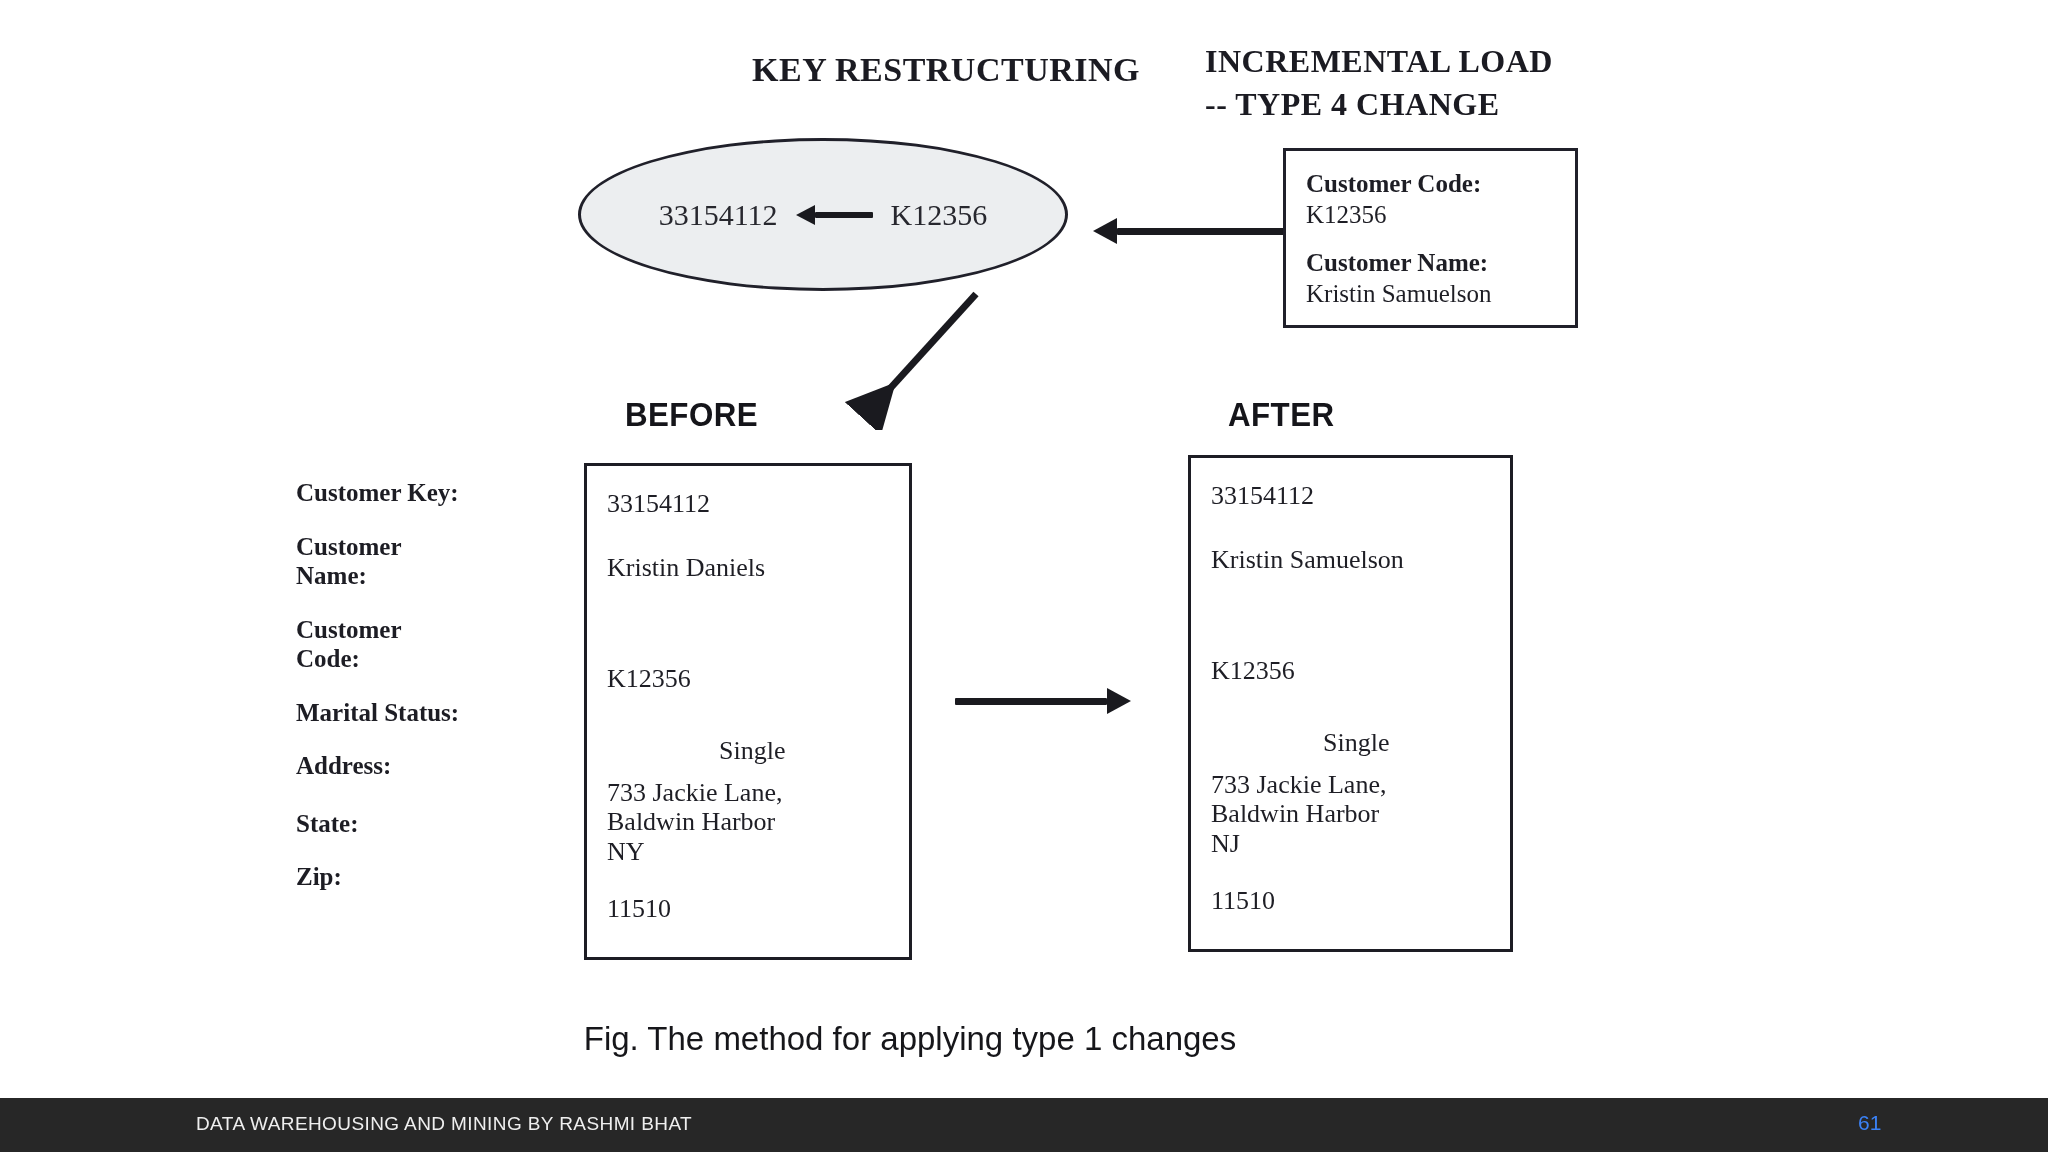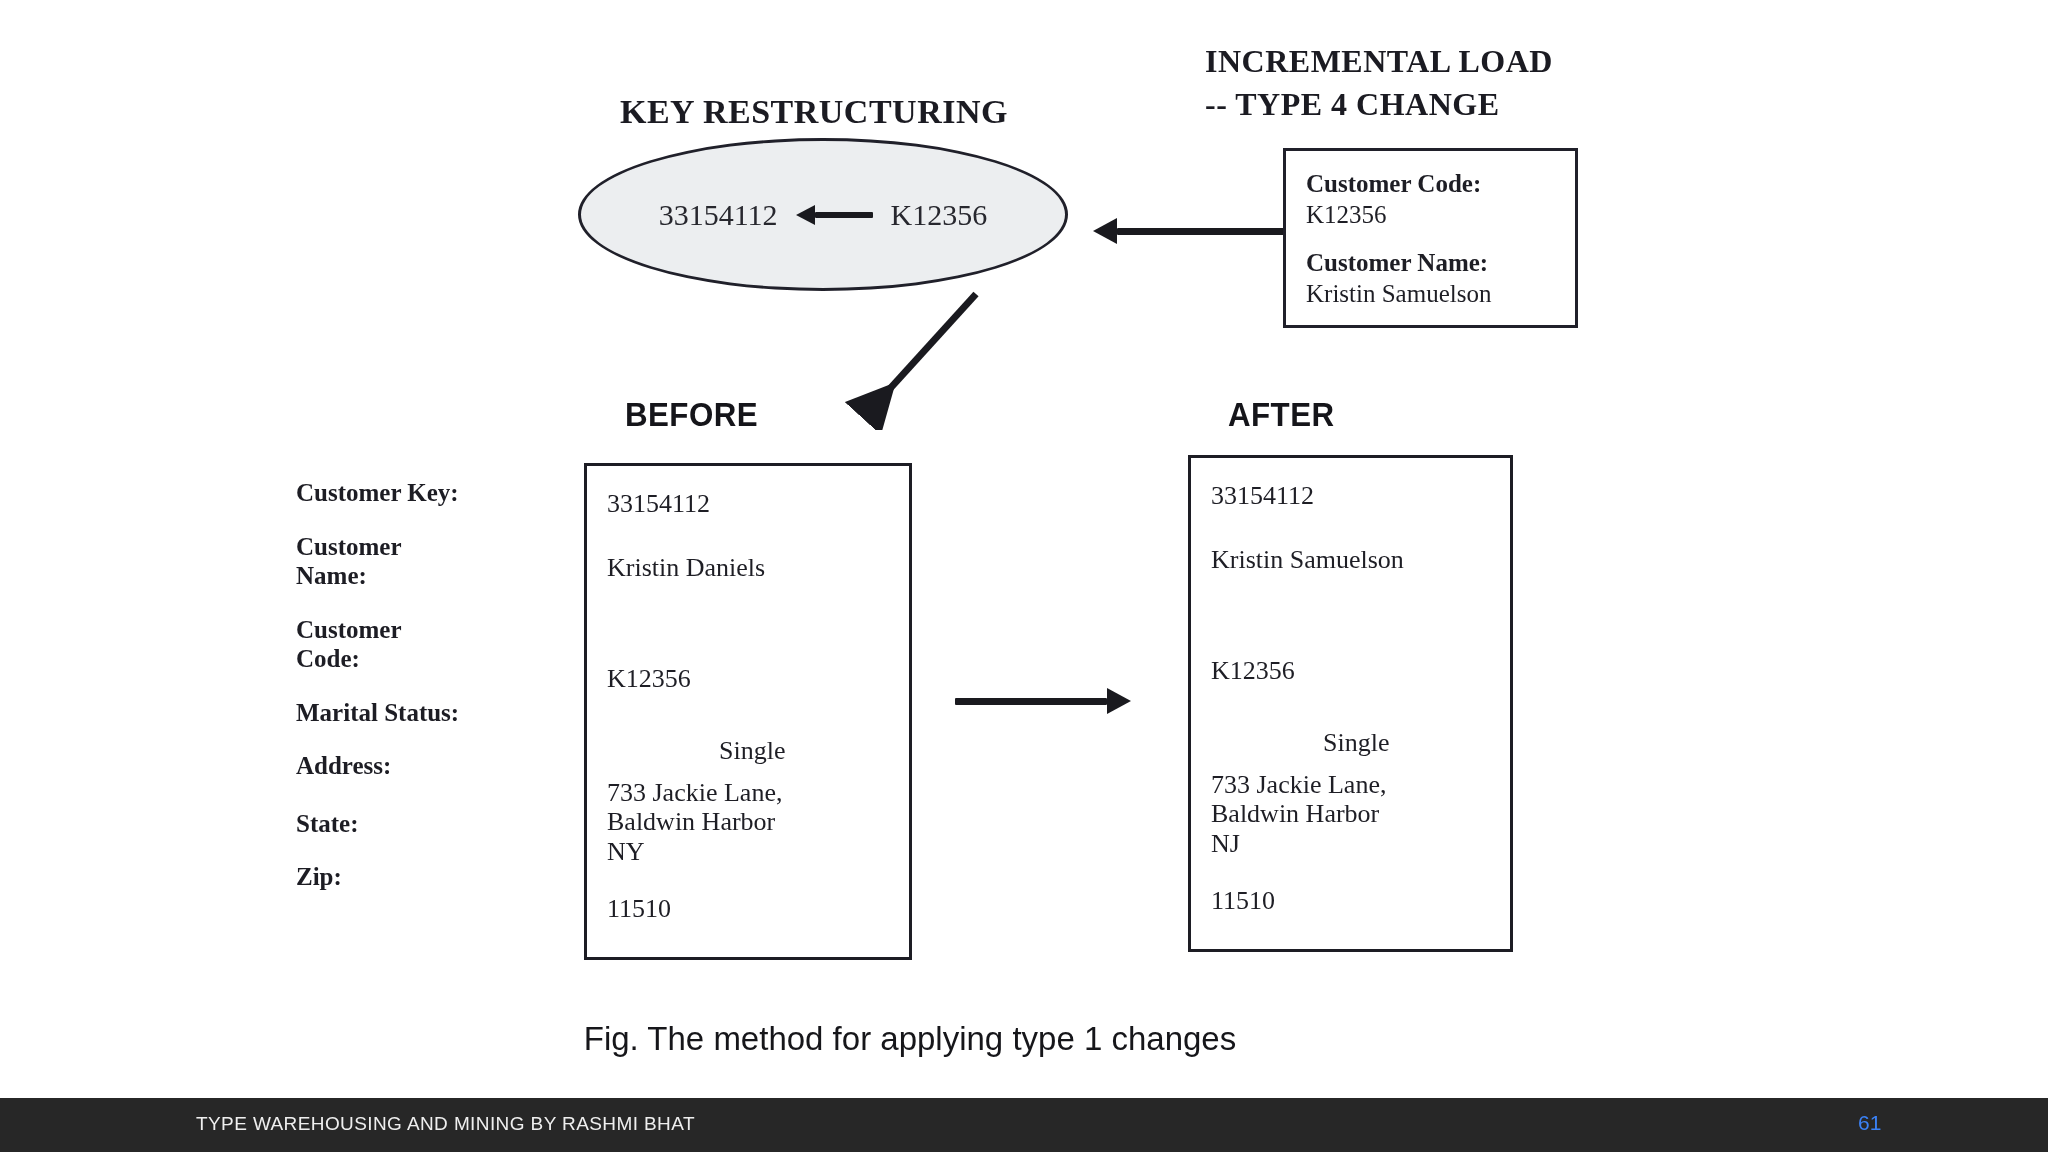--- a/index.html
+++ b/index.html
@@ -31,22 +31,21 @@
     font-weight: bold;
     color: #1b1b22;
     letter-spacing: 0.5px;
     line-height: 1.28;
   }
   #key-restructuring-title {
     left: 620px;
     top: 48px;
     font-size: 34px;
     width: 520px;
-    text-align: left;
-    margin-top: 42px;
+    text-align: right;
   }
   #incremental-load-title {
     left: 1205px;
     top: 40px;
     font-size: 32px;
     width: 430px;
     text-align: left;
     line-height: 1.35;
   }
 
@@ -326,16 +325,16 @@
     <div class="record-line rec-marital">Single</div>
     <div class="record-line rec-address">733 Jackie Lane,
 Baldwin Harbor</div>
     <div class="record-line rec-state">NJ</div>
     <div class="record-line rec-zip">11510</div>
   </div>
 
   <div class="abs" id="figure-caption">Fig. The method for applying type 1 changes</div>
 
   <div class="abs" id="footer-bar"></div>
-  <div class="abs" id="footer-text">TYPE WAREHOUSING AND MINING BY RASHMI BHAT</div>
+  <div class="abs" id="footer-text">DATA WAREHOUSING AND MINING BY RASHMI BHAT</div>
   <div class="abs" id="footer-page-number">61</div>
 
 </div>
 
 </body></html>

